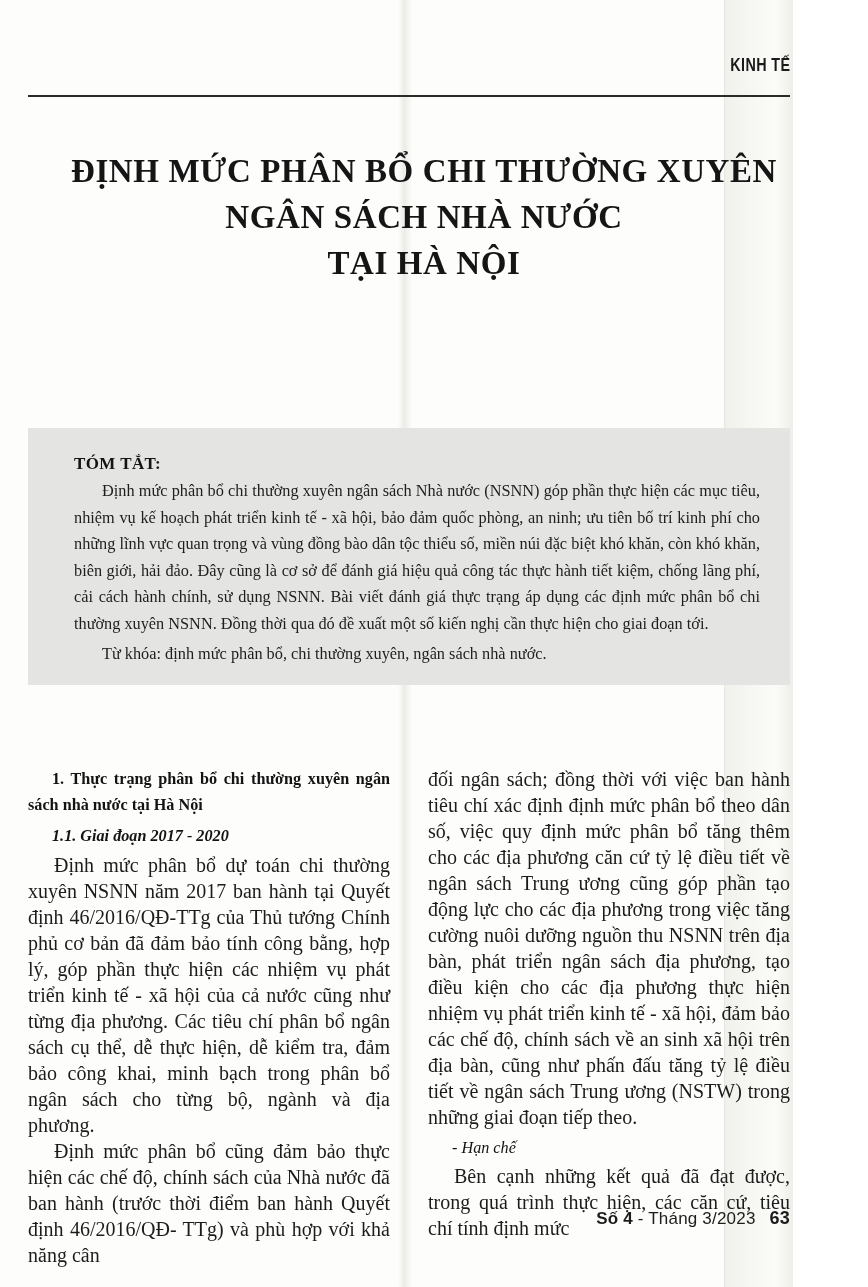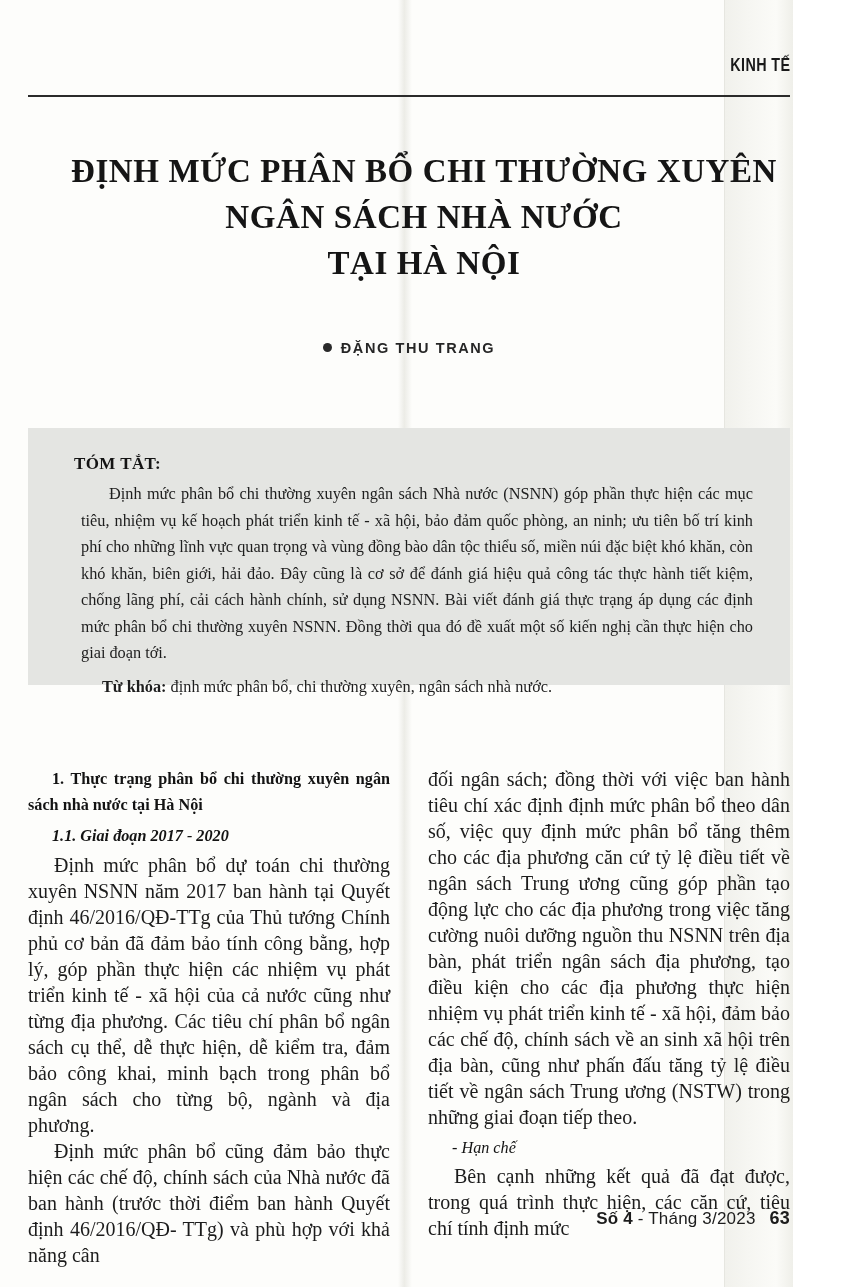--- a/index.html
+++ b/index.html
@@ -135,31 +135,31 @@
     letter-spacing: 0.4px;
     margin-bottom: 4px;
     color: #141414;
   }
   .abstract-body {
     font-size: 16.3px;
     line-height: 26.5px;
     text-align: justify;
     text-indent: 28px;
     color: #1d1d1d;
-    margin: 7px;
+    margin: 0;
   }
   .abstract-keywords {
     font-size: 16.3px;
     line-height: 26.5px;
     text-align: left;
     text-indent: 28px;
     margin: 4px 0 0 0;
     color: #1d1d1d;
   }
-  .abstract-keywords b { font-weight: bold; }
+  .abstract-keywords b { font-weight: normal; }
 
   
   .columns {
     position: absolute;
     top: 766px;
     left: 0;
     width: 762px;
     display: flex;
     gap: 38px;
   }
@@ -236,23 +236,20 @@
 
     <div class="running-head">KINH TẾ</div>
     <div class="head-rule"></div>
 
     <div class="title-block">
       <div class="title-line">ĐỊNH MỨC PHÂN BỔ CHI THƯỜNG XUYÊN</div>
       <div class="title-line">NGÂN SÁCH NHÀ NƯỚC</div>
       <div class="title-line">TẠI HÀ NỘI</div>
     </div>
 
-    <div class="author-row">
-      <span class="author-bullet"></span><span>ĐẶNG THU TRANG</span>
-    </div>
 
     <div class="abstract-box">
       <div class="abstract-inner">
         <div class="abstract-heading">TÓM TẮT:</div>
         <p class="abstract-body">Định mức phân bổ chi thường xuyên ngân sách Nhà nước (NSNN) góp phần thực hiện các mục tiêu, nhiệm vụ kế hoạch phát triển kinh tế - xã hội, bảo đảm quốc phòng, an ninh; ưu tiên bố trí kinh phí cho những lĩnh vực quan trọng và vùng đồng bào dân tộc thiểu số, miền núi đặc biệt khó khăn, còn khó khăn, biên giới, hải đảo. Đây cũng là cơ sở để đánh giá hiệu quả công tác thực hành tiết kiệm, chống lãng phí, cải cách hành chính, sử dụng NSNN. Bài viết đánh giá thực trạng áp dụng các định mức phân bổ chi thường xuyên NSNN. Đồng thời qua đó đề xuất một số kiến nghị cần thực hiện cho giai đoạn tới.</p>
         <p class="abstract-keywords"><b>Từ khóa:</b><span> định mức phân bổ, chi thường xuyên, ngân sách nhà nước.</span></p>
       </div>
     </div>
 
     <div class="columns">

